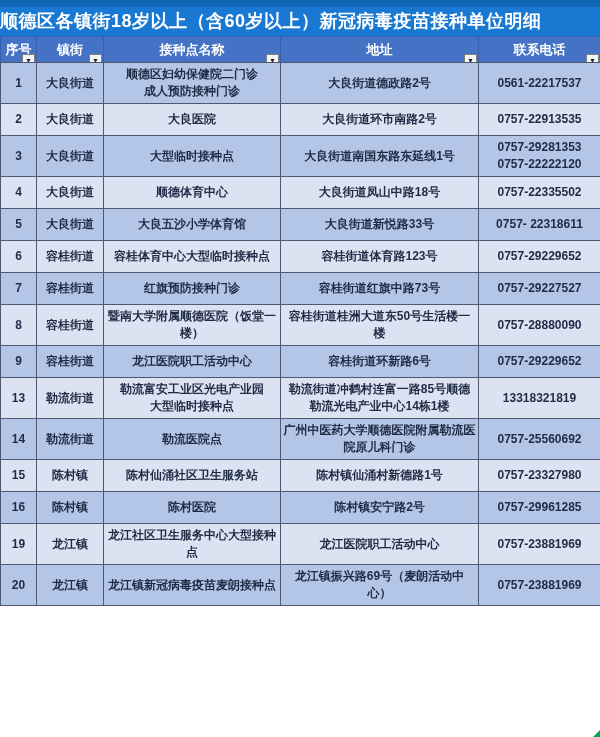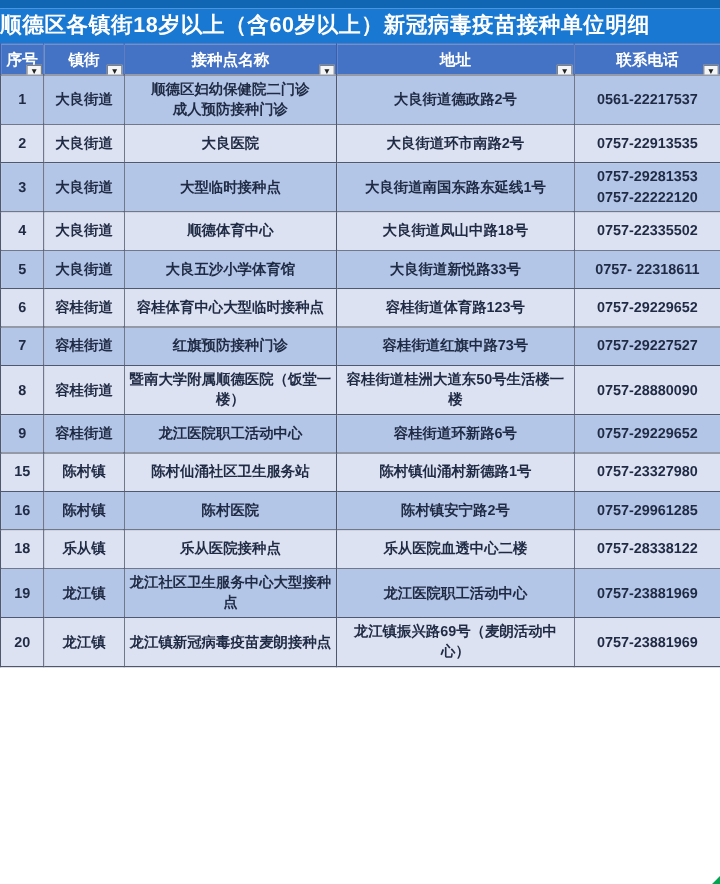--- a/index.html
+++ b/index.html
@@ -148,41 +148,49 @@
           <td class="cell-phone">0757-28880090</td>
         </tr>
         <tr>
           <td class="cell-seq">9</td>
           <td class="cell-town">容桂街道</td>
           <td class="cell-name">龙江医院职工活动中心</td>
           <td class="cell-addr">容桂街道环新路6号</td>
           <td class="cell-phone">0757-29229652</td>
         </tr>
         <tr>
+          <td class="cell-seq">13</td>
+          <td class="cell-town">勒流街道</td>
+          <td class="cell-name">勒流富安工业区光电产业园
+大型临时接种点</td>
+          <td class="cell-addr">勒流街道冲鹤村连富一路85号顺德勒流光电产业中心14栋1楼</td>
+          <td class="cell-phone">13318321819</td>
+        </tr>
+        <tr>
+          <td class="cell-seq">14</td>
+          <td class="cell-town">勒流街道</td>
+          <td class="cell-name">勒流医院点</td>
+          <td class="cell-addr">广州中医药大学顺德医院附属勒流医院原儿科门诊</td>
+          <td class="cell-phone">0757-25560692</td>
+        </tr>
+        <tr>
           <td class="cell-seq">15</td>
           <td class="cell-town">陈村镇</td>
           <td class="cell-name">陈村仙涌社区卫生服务站</td>
           <td class="cell-addr">陈村镇仙涌村新德路1号</td>
           <td class="cell-phone">0757-23327980</td>
         </tr>
         <tr>
           <td class="cell-seq">16</td>
           <td class="cell-town">陈村镇</td>
           <td class="cell-name">陈村医院</td>
           <td class="cell-addr">陈村镇安宁路2号</td>
           <td class="cell-phone">0757-29961285</td>
         </tr>
         <tr>
-          <td class="cell-seq">18</td>
-          <td class="cell-town">乐从镇</td>
-          <td class="cell-name">乐从医院接种点</td>
-          <td class="cell-addr">乐从医院血透中心二楼</td>
-          <td class="cell-phone">0757-28338122</td>
-        </tr>
-        <tr>
           <td class="cell-seq">19</td>
           <td class="cell-town">龙江镇</td>
           <td class="cell-name">龙江社区卫生服务中心大型接种点</td>
           <td class="cell-addr">龙江医院职工活动中心</td>
           <td class="cell-phone">0757-23881969</td>
         </tr>
         <tr>
           <td class="cell-seq">20</td>
           <td class="cell-town">龙江镇</td>
           <td class="cell-name">龙江镇新冠病毒疫苗麦朗接种点</td>

